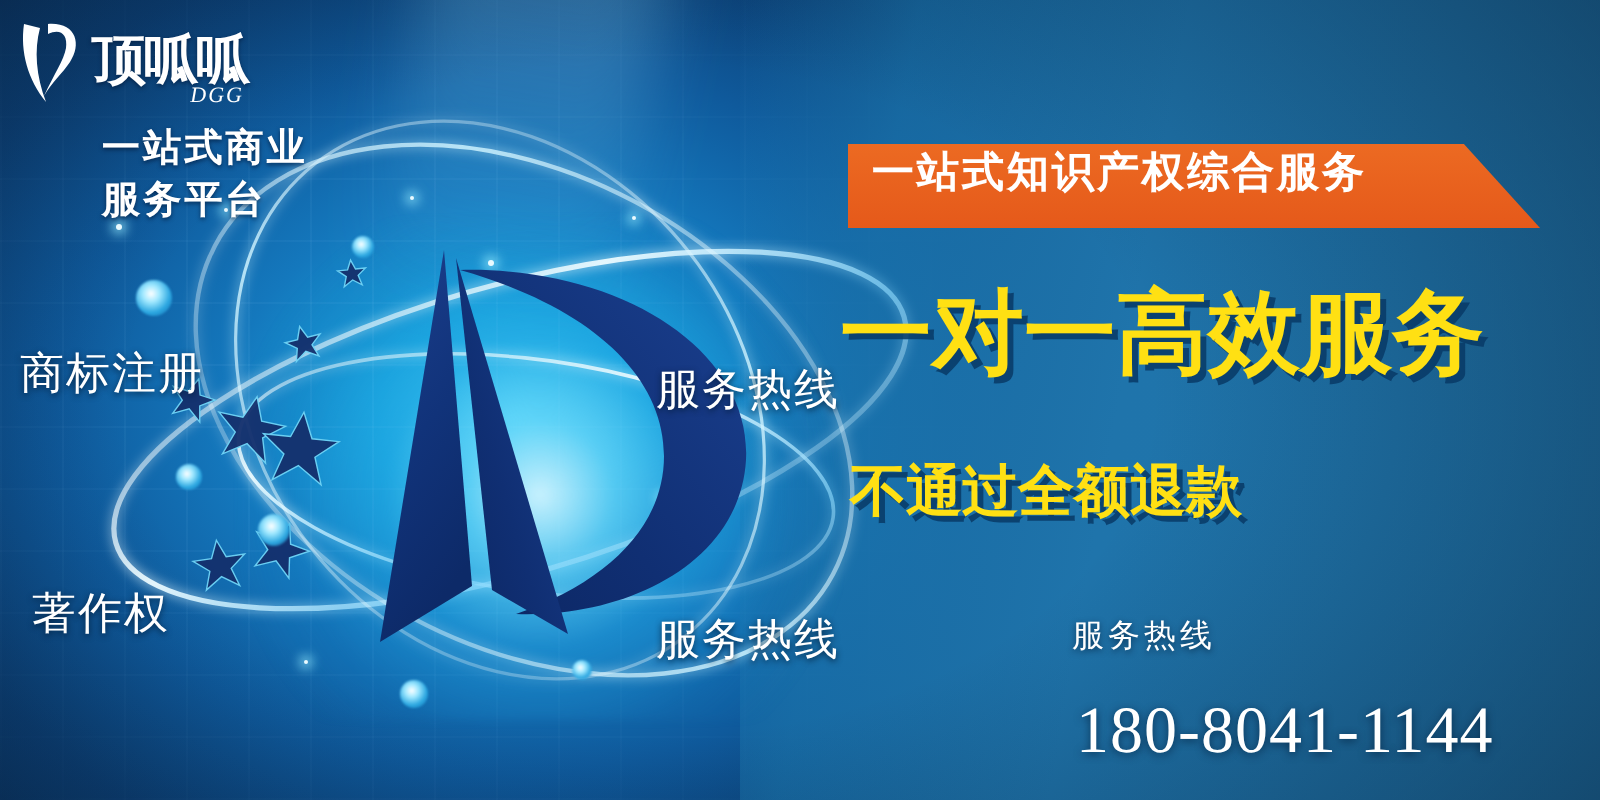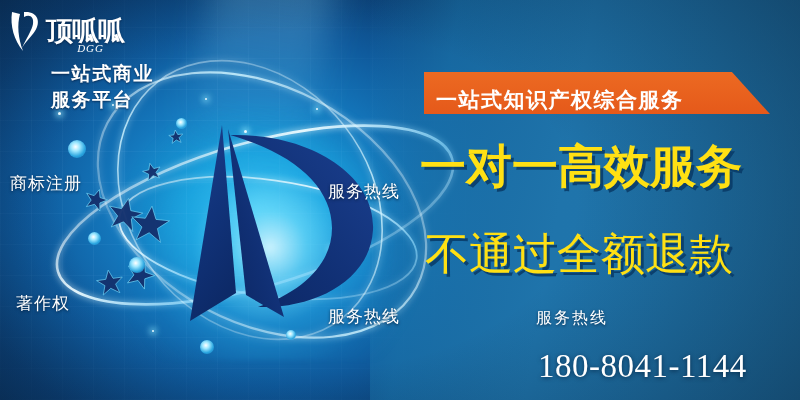--- a/index.html
+++ b/index.html
@@ -56,60 +56,60 @@
   .logo-row{display:flex;align-items:flex-end;gap:4px;}
   .logo-mark{width:34px;height:46px;flex:none;}
   .logo-cn{
     font-family:"DejaVu Sans","Liberation Sans",sans-serif;
     font-weight:bold;font-size:27px;color:#ffffff;letter-spacing:-1px;line-height:1;
     text-shadow:0 1px 2px rgba(0,20,50,.6);
   }
   .logo-dgg{
     font-family:"Liberation Serif","DejaVu Serif",serif;font-style:italic;
     font-size:11px;color:#ffffff;letter-spacing:1px;text-align:right;
-    margin-top:-2px;margin-right:20px;
+    margin-top:-2px;margin-right:2px;
   }
   .logo-tag{
     margin-top:7px;font-family:Liberation Serif, serif;
     font-weight:bold;font-size:19px;color:#ffffff;letter-spacing:1.6px;
     text-shadow:0 1px 2px rgba(0,20,50,.65);
     margin-left:43px;
   }
   
   .svc{
     position:absolute;font-family:"DejaVu Sans","Liberation Sans",sans-serif;
-    font-size:17px;color:#ffffff;letter-spacing:1px;white-space:nowrap;
+    font-size:22px;color:#ffffff;letter-spacing:1px;white-space:nowrap;
     text-shadow:0 1px 3px rgba(2,26,52,.85);
   }
   #svc-0{left:10px;top:172px;}
   #svc-1{left:16px;top:292px;}
   #svc-2{left:328px;top:180px;}
   #svc-3{left:328px;top:305px;}
   
   .ribbon{
     position:absolute;left:424px;top:72px;width:346px;height:42px;
     background:linear-gradient(180deg,#ec6a22 0%,#e5591a 100%);
     clip-path:polygon(0 0, 89% 0, 100% 100%, 0 100%);
-    display:flex;align-items:flex-end;
+    display:flex;align-items:flex-start;
     box-shadow:0 2px 6px rgba(0,20,45,.35);
   }
   .ribbon-text{
     font-family:"DejaVu Sans","Liberation Sans",sans-serif;font-weight:bold;
     font-size:21px;color:#ffffff;letter-spacing:1.5px;margin-left:12px;white-space:nowrap;
   }
   .headline{
     position:absolute;left:420px;top:143px;
     font-family:"DejaVu Sans","Liberation Sans",sans-serif;font-weight:bold;
     font-size:46px;line-height:1;color:#ffe013;letter-spacing:0px;white-space:nowrap;
     text-shadow:3px 3px 0 rgba(8,58,102,.85);
   }
   .subline{
     position:absolute;left:425px;top:232px;
-    font-family:"DejaVu Sans","Liberation Sans",sans-serif;font-weight:normal;
-    font-size:44px;line-height:1;color:#ffe013;letter-spacing:0px;white-space:nowrap;
+    font-family:"DejaVu Sans","Liberation Sans",sans-serif;font-weight:bold;
+    font-size:28px;line-height:1;color:#ffe013;letter-spacing:0px;white-space:nowrap;
     text-shadow:3px 3px 0 rgba(8,58,102,.85);
   }
   .hotline-label{
     position:absolute;left:536px;top:308px;
     font-family:"DejaVu Sans","Liberation Sans",sans-serif;
     font-size:16px;color:#ffffff;letter-spacing:2px;white-space:nowrap;
     text-shadow:0 1px 3px rgba(2,26,52,.7);
   }
   .hotline-number{
     position:absolute;left:538px;top:348px;

